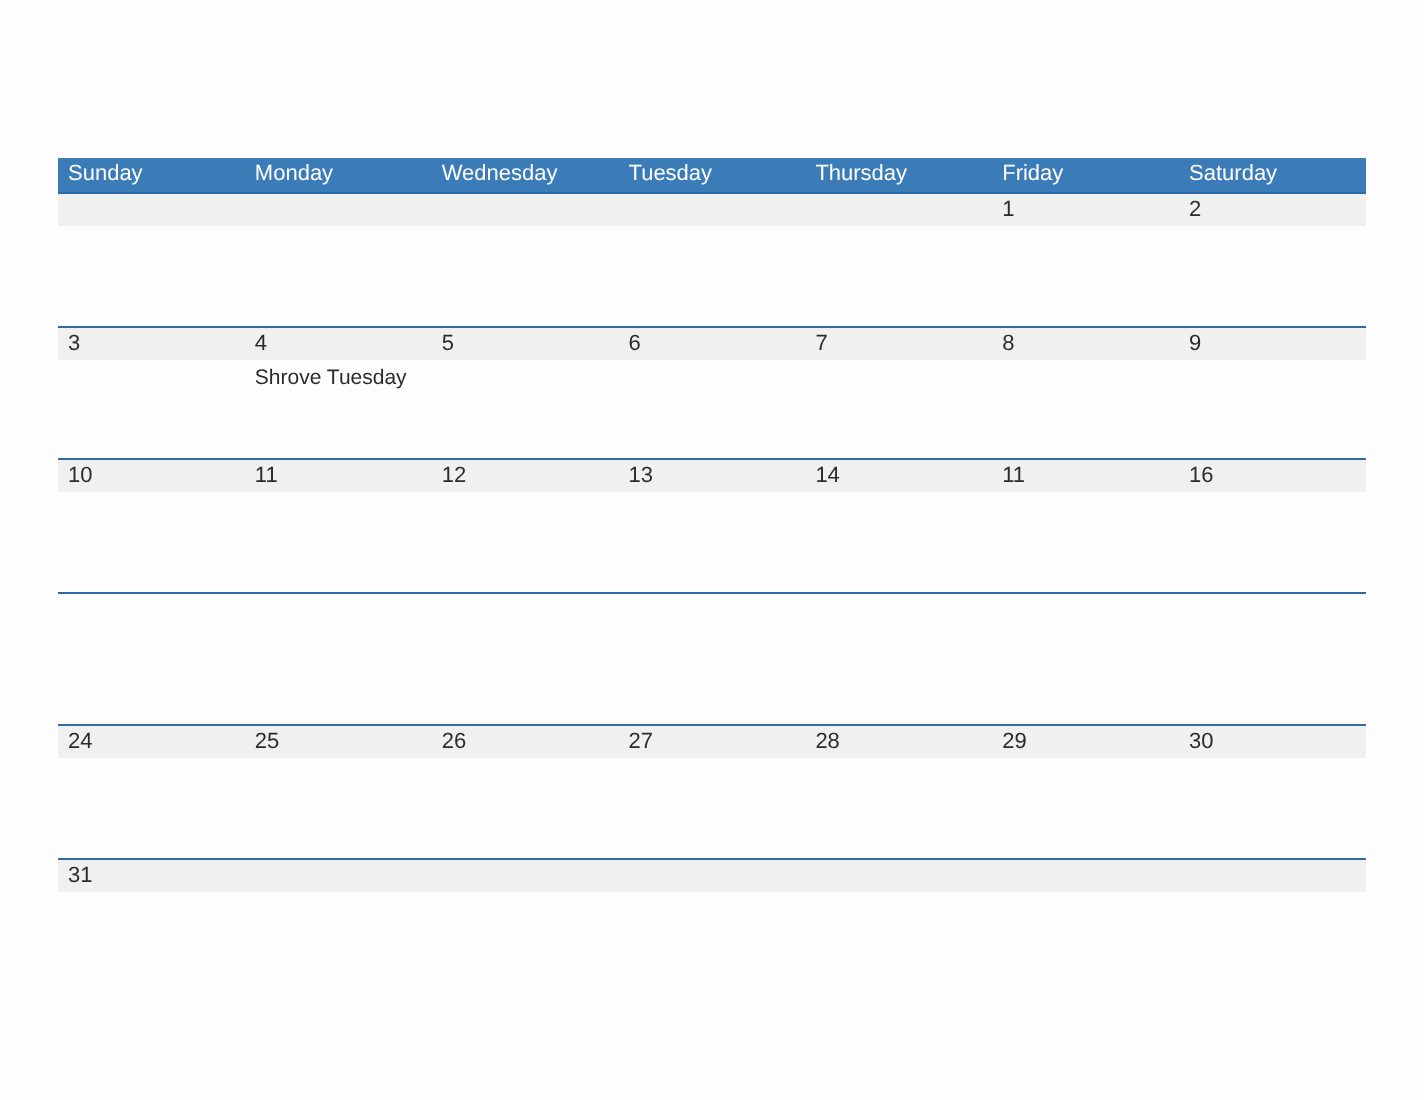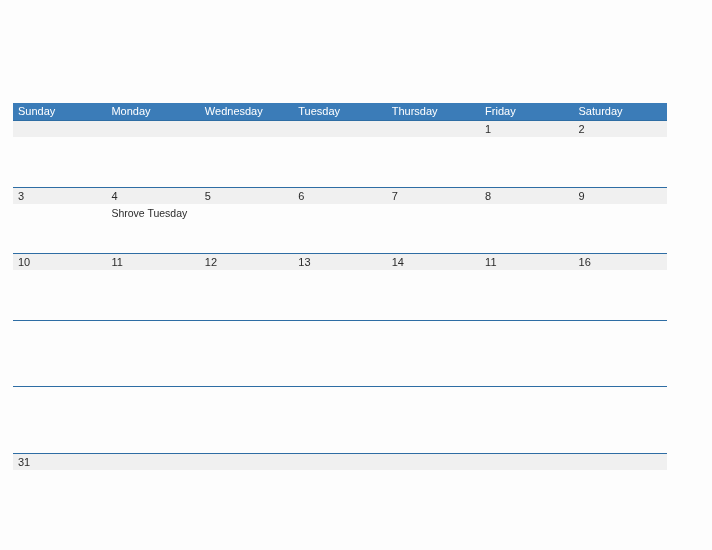--- a/index.html
+++ b/index.html
@@ -101,24 +101,23 @@
     top: 46px;
     font-size: 14px;
     line-height: 17px;
     color: #262626;
     white-space: nowrap;
   }
 
   
   .calendar {
     position: absolute;
-    left: 13px;
+    left: 29px;
     top: 79px;
     width: 654px;
-    margin-top: 24px;
   }
 
   .weekday-row {
     display: flex;
     width: 654px;
     height: 17px;
     background: #3b7cb8;
   }
   .weekday {
     width: 93.428571px;
@@ -319,20 +318,29 @@
         <div class="event-cell">
             <div class="event-text"></div>
           </div>
         <div class="event-cell">
             <div class="event-text"></div>
           </div>
       </div>
     </div>
 
     <div class="week-row">
+      <div class="daynum-band">
+        <div class="daynum-cell">24</div>
+        <div class="daynum-cell">25</div>
+        <div class="daynum-cell">26</div>
+        <div class="daynum-cell">27</div>
+        <div class="daynum-cell">28</div>
+        <div class="daynum-cell">29</div>
+        <div class="daynum-cell">30</div>
+      </div>
       <div class="event-band">
         <div class="event-cell">
             <div class="event-text"></div>
           </div>
         <div class="event-cell">
             <div class="event-text"></div>
           </div>
         <div class="event-cell">
             <div class="event-text"></div>
           </div>

